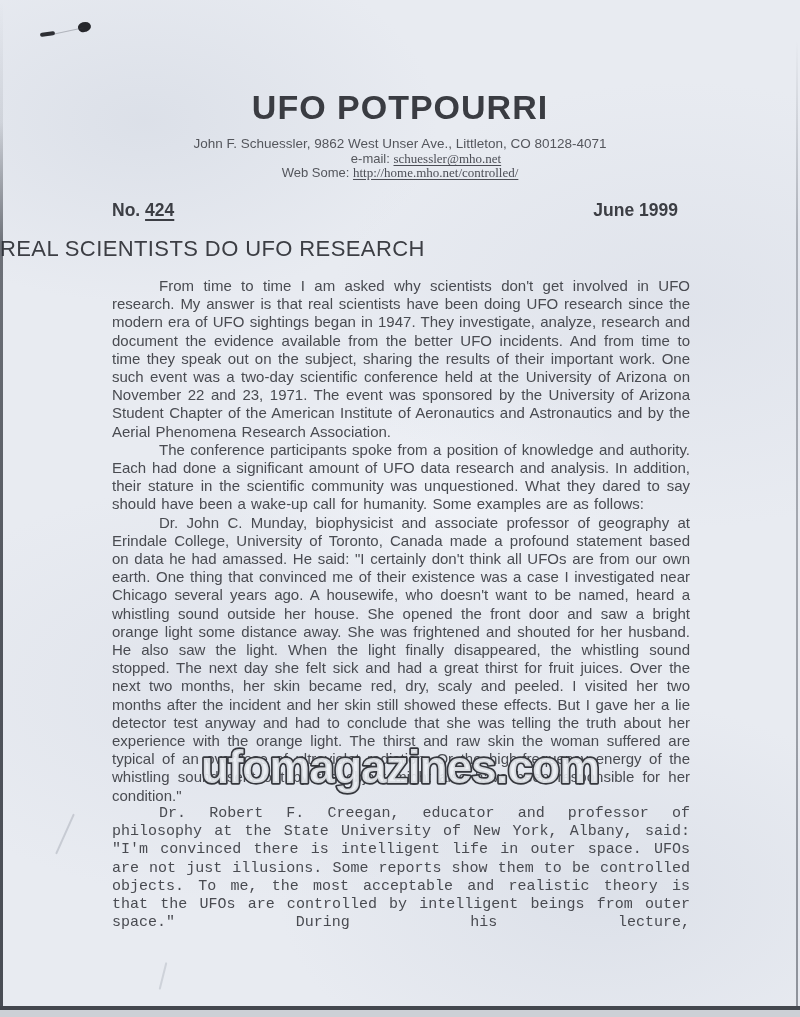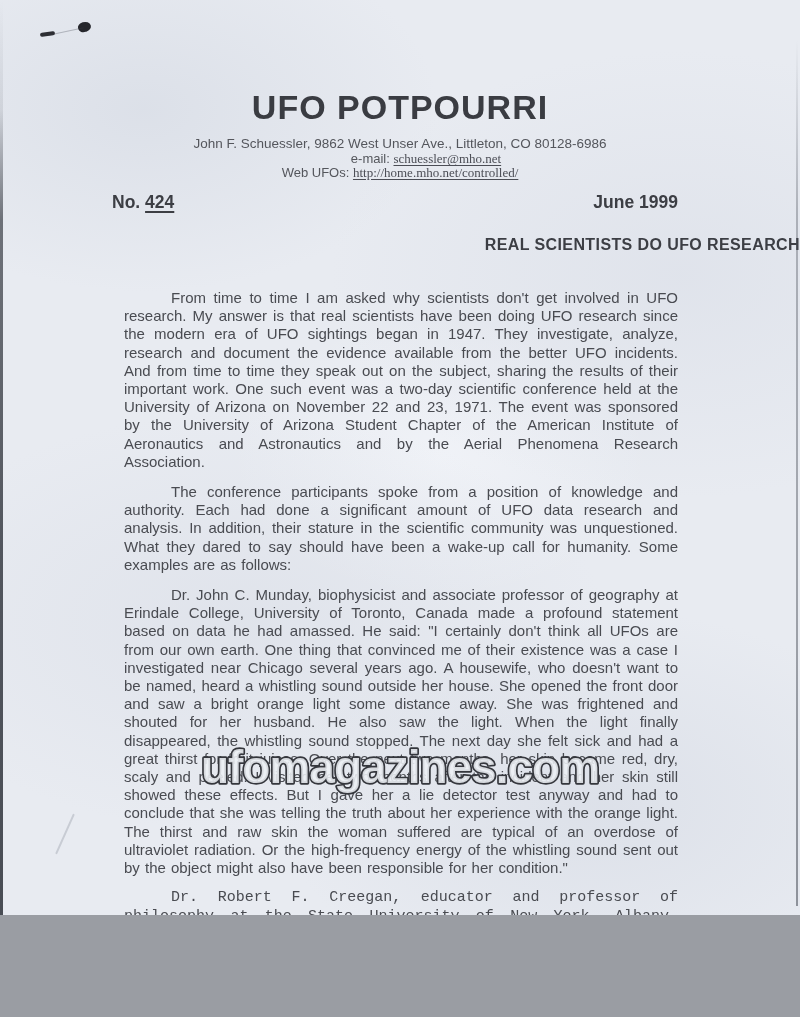--- a/index.html
+++ b/index.html
@@ -2,21 +2,21 @@
 <html><head>
 <meta charset="utf-8">
 <style>
   * { margin: 0; padding: 0; box-sizing: border-box; }
   html, body { background: #9a9da3; }
   body { font-family: "Liberation Sans", sans-serif; }
 
   .scan {
     position: relative;
     width: 800px;
-    height: 915px;
+    height: 1017px;
     overflow: hidden;
     color: #494b51;
     background-color: #e8ebf1;
     background-image:
       radial-gradient(ellipse 420px 260px at 18% 12%, rgba(205,211,222,0.45), rgba(205,211,222,0) 70%),
       radial-gradient(ellipse 500px 320px at 85% 30%, rgba(210,215,226,0.38), rgba(210,215,226,0) 70%),
       radial-gradient(ellipse 520px 300px at 30% 68%, rgba(208,213,224,0.35), rgba(208,213,224,0) 70%),
       radial-gradient(ellipse 460px 280px at 75% 88%, rgba(203,209,221,0.40), rgba(203,209,221,0) 70%),
       radial-gradient(ellipse 300px 200px at 55% 50%, rgba(246,248,252,0.55), rgba(246,248,252,0) 70%);
   }
@@ -35,44 +35,44 @@
   .contact-web   { position: absolute; left: 0; top: 165px; width: 100%; font-size: 13px; color: #54565c; }
   .link {
     font-family: "Liberation Serif", serif;
     text-decoration: underline;
     text-underline-offset: 2px;
     color: #4b4d55;
   }
 
   
   .issue-row {
-    position: absolute; left: 112px; top: 192px; width: 566px;
+    position: absolute; left: 112px; top: 200px; width: 566px;
     display: flex; justify-content: space-between; align-items: baseline;
     font-size: 17.5px; font-weight: bold; color: #3c3e44;
   }
   .issue-no .u {
     text-decoration: underline;
     text-decoration-thickness: 1.5px;
     text-underline-offset: 3px;
   }
 
   
   .article-title {
     position: absolute; left: 0; top: 236px; width: 100%;
-    text-align: right;
-    font-size: 16px; font-weight: bold; letter-spacing: 0.4px; color: #3c3e44;
+    text-align: left;
+    font-size: 22px; font-weight: normal; letter-spacing: 0.4px; color: #3c3e44;
   }
   .article-body {
     position: absolute; left: 112px; top: 277px; width: 578px;
     font-size: 15px; line-height: 18.2px;
     text-align: justify;
     word-spacing: 1px;
     color: #494b51;
   }
-  .article-body p { text-indent: 47px; margin: 12px; }
+  .article-body p { text-indent: 47px; margin: 0; }
   .article-body p.pagebreak { text-align-last: justify; font-family: Liberation Mono, monospace; }
 
   
   .watermark {
     position: absolute; left: 0; top: 736px; width: 100%; height: 66px;
     display: flex; justify-content: center;
     pointer-events: none;
   }
   .watermark svg { display: block; }
 
@@ -126,27 +126,27 @@
 <div class="scan">
 
   <div class="ink-mark">
     <span class="dot1"></span>
     <span class="dot2"></span>
     <span class="tail"></span>
   </div>
 
   <header class="masthead">
     <h1 class="newsletter-title">UFO POTPOURRI</h1>
-    <div class="addr">John F. Schuessler, 9862 West Unser Ave., Littleton, CO 80128-6986</div>
+    <div class="addr">John F. Schuessler, 9862 West Unser Ave., Littleton, CO 80128-4071</div>
     <div class="contact-email">
       <span>e-mail:</span>
       <span class="link">schuessler@mho.net</span>
     </div>
     <div class="contact-web">
-      <span>Web UFOs:</span>
+      <span>Web Some:</span>
       <span class="link">http://home.mho.net/controlled/</span>
     </div>
   </header>
 
   <div class="issue-row">
     <div class="issue-no">
       <span>No.</span>
       <span class="u">424</span>
     </div>
     <div class="issue-date">June 1999</div>

